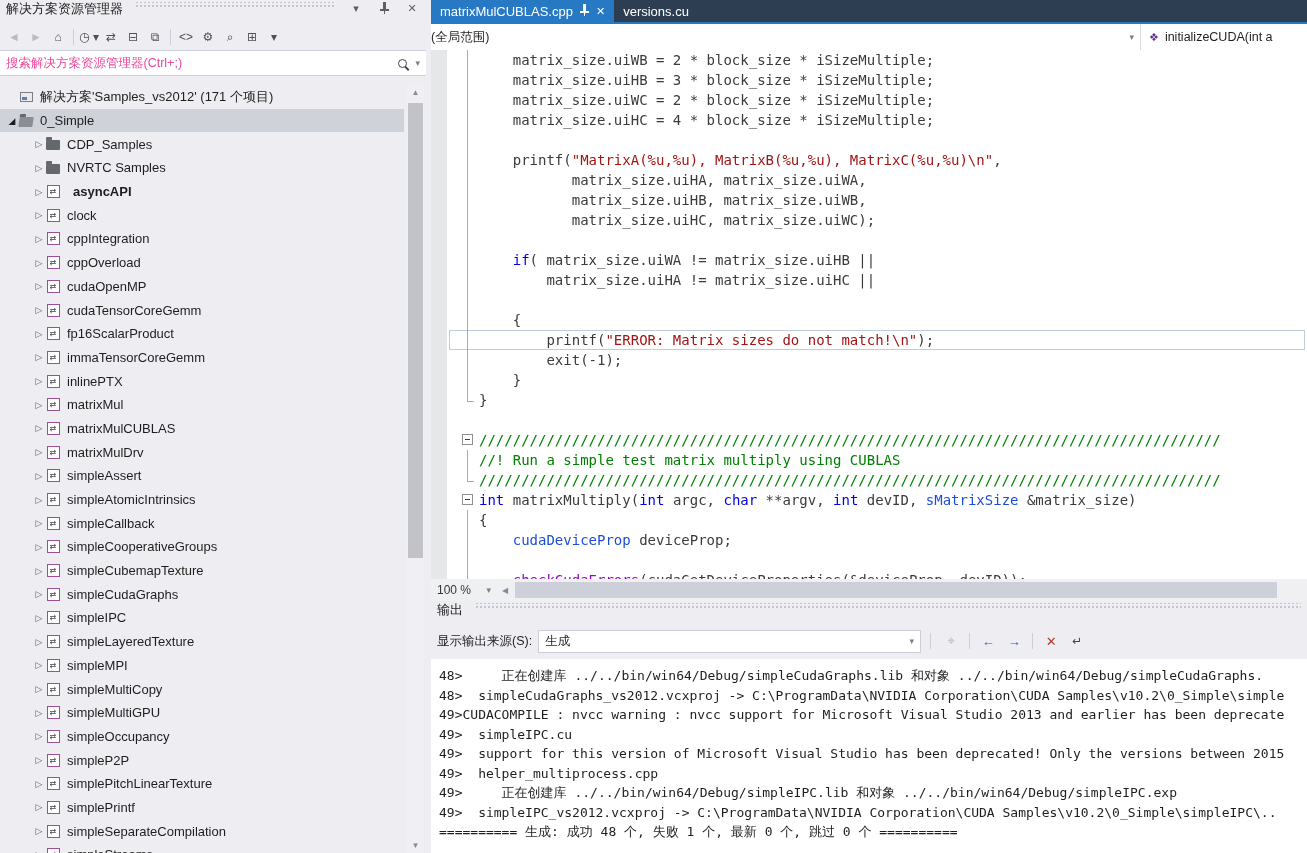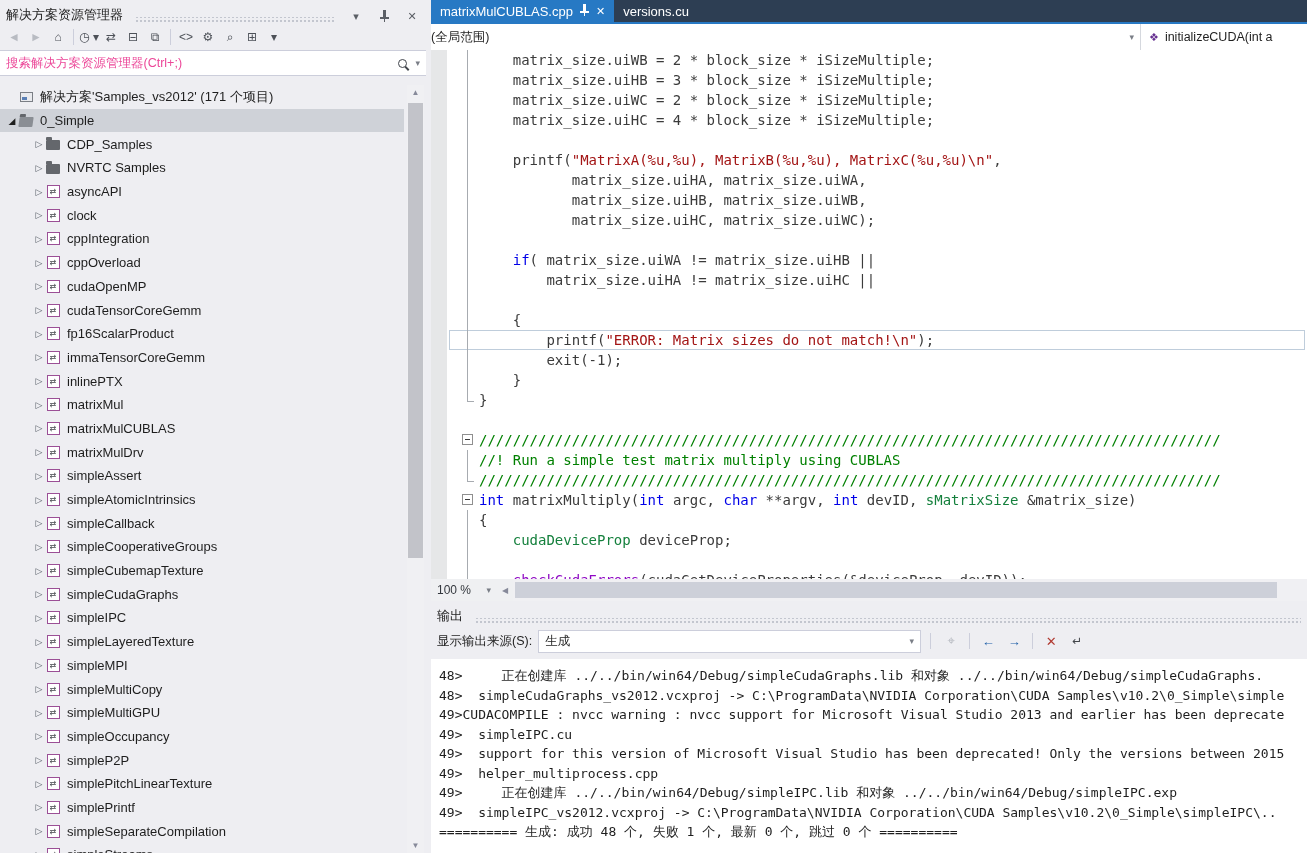--- a/index.html
+++ b/index.html
@@ -1,21 +1,21 @@
 <!DOCTYPE html>
 <html><head>
 <meta charset="utf-8">
 <style>
   html,body{margin:0;padding:0;background:#EEEEF2;}
   body{width:1307px;height:853px;position:relative;overflow:hidden;
        font-family:"Liberation Sans","DejaVu Sans",sans-serif;color:#1E1E1E;}
   .abs{position:absolute;}
   
   #explorer{left:0;top:0;width:426px;height:853px;background:#EEEEF2;border-right:1px solid #CCCEDB;}
-  .panel-header{height:24px;display:flex;align-items:flex-end;padding:0 6px;font-size:13px;gap:12px;}
+  .panel-header{height:24px;display:flex;align-items:flex-start;padding:0 6px;font-size:13px;gap:12px;}
   .grip{flex:1;height:7px;margin-top:2px;
         background-image:radial-gradient(#C3C6CF 1px,transparent 1.1px);
         background-size:4px 4px;background-position:0 2px;}
   .hd-ic{width:16px;height:16px;display:flex;align-items:center;justify-content:center;
          color:#5B5F66;font-size:11px;cursor:default;}
   .pin{display:inline-block;width:9px;height:12px;position:relative;}
   .pin::before{content:"";position:absolute;left:3px;top:0;width:3px;height:7px;background:currentColor;}
   .pin::after{content:"";position:absolute;left:0;top:7px;width:9px;height:2px;background:currentColor;}
   .pin i{position:absolute;left:4px;top:9px;width:1px;height:3px;background:currentColor;}
   .toolbar{height:26px;display:flex;align-items:center;padding:0 4px;gap:2px;}
@@ -36,21 +36,21 @@
   .tarrow.exp{color:#1E1E1E;}
   .ticon{flex:0 0 16px;margin-right:6px;display:inline-flex;justify-content:center;}
   .ic-folder{width:14px;height:10px;background:#64676C;border-radius:1px;position:relative;margin-top:2px;}
   .ic-folder::before{content:"";position:absolute;left:0;top:-3px;width:6px;height:3px;background:#64676C;border-radius:1px 1px 0 0;}
   .ic-folder.open{background:#8A8E94;transform:skewX(-8deg);}
   .ic-proj{width:13px;height:13px;border:1px solid #9B4F96;background:#fff;display:flex;
            align-items:center;justify-content:center;font-size:8px;color:#43464B;box-sizing:border-box;}
   .ic-sol{width:13px;height:10px;border:1px solid #7A7E85;background:#E9EAEE;position:relative;box-sizing:border-box;}
   .ic-sol::after{content:"";position:absolute;left:1px;bottom:1px;width:5px;height:3px;background:#5A7FB5;}
   .tlabel{color:#1E1E1E;}
-  .tlabel.b{font-weight:normal;}
+  .tlabel.b{font-weight:bold;margin-left:6px;}
   
   .vscroll{position:absolute;right:2px;top:85px;bottom:0;width:17px;background:#F0F0F3;}
   .sarrow{height:15px;display:flex;align-items:center;justify-content:center;font-size:8px;color:#868999;}
   .sthumb{position:absolute;left:1px;right:1px;background:#C2C3C9;}
   
   #editor{left:426px;top:0;width:881px;height:601px;background:#fff;border-left:5px solid #EEEEF2;box-sizing:border-box;}
   .tabstrip{height:22px;background:#2D3E53;display:flex;border-bottom:2px solid #2779C4;}
   .tab{display:flex;align-items:center;gap:7px;padding:0 9px;font-size:13px;color:#FFFFFF;justify-content:flex-end;}
   .tab.active{background:#2779C4;}
   .tab .close{font-size:11px;}
@@ -64,21 +64,21 @@
   .margin-strip{position:absolute;left:0;top:0;bottom:0;width:16px;background:#E6E7E8;}
   .code-line{position:relative;height:20px;line-height:20px;padding-left:48px;white-space:pre;
              font-family:"DejaVu Sans Mono","Liberation Mono",monospace;font-size:14px;color:#3B3B3B;}
   .code-line .fold{position:absolute;left:30px;top:0;width:14px;height:20px;}
   .fold .minus{position:absolute;left:1px;top:4px;width:11px;height:11px;border:1px solid #8F8F8F;
                box-sizing:border-box;background:#fff;}
   .fold .minus::after{content:"";position:absolute;left:2px;top:4px;width:5px;height:1px;background:#3B3B3B;}
   .fold .vline{position:absolute;left:6px;top:0;width:1px;height:20px;background:#A7ABB0;}
   .fold .lend{position:absolute;left:6px;top:0;width:6px;height:11px;border-left:1px solid #A7ABB0;border-bottom:1px solid #A7ABB0;}
   .code-line.hl::before{content:"";position:absolute;left:18px;right:2px;top:0;bottom:0;border:1px solid #BFCDDB;}
-  .k{color:#0000E8;} .s{color:#A31515;} .c{color:#008000;} .t{color:#15803d;} .m{color:#8F08C4;}
+  .k{color:#0000E8;} .s{color:#A31515;} .c{color:#008000;} .t{color:#1d4ed8;} .m{color:#8F08C4;}
   .zoombar{position:absolute;left:0;bottom:0;right:0;height:22px;background:#EFF0F2;display:flex;align-items:center;}
   .zoomctl{width:66px;height:100%;display:flex;align-items:center;justify-content:space-between;
            padding:0 6px;font-size:12px;color:#33373D;box-sizing:border-box;}
   .zoomctl .caret{font-size:9px;color:#7A7E86;}
   .hsarrow{width:16px;height:100%;display:flex;align-items:center;justify-content:center;font-size:8px;color:#868999;}
   .htrack{flex:1;height:100%;background:#F0F0F3;position:relative;}
   .hthumb{position:absolute;left:2px;top:3px;bottom:3px;width:96%;background:#CDD0D9;}
   
   #output{left:426px;top:601px;width:881px;height:252px;background:#EEEEF2;border-left:5px solid #EEEEF2;box-sizing:border-box;}
   .out-toolbar{height:32px;display:flex;align-items:center;padding:0 6px;gap:6px;}

